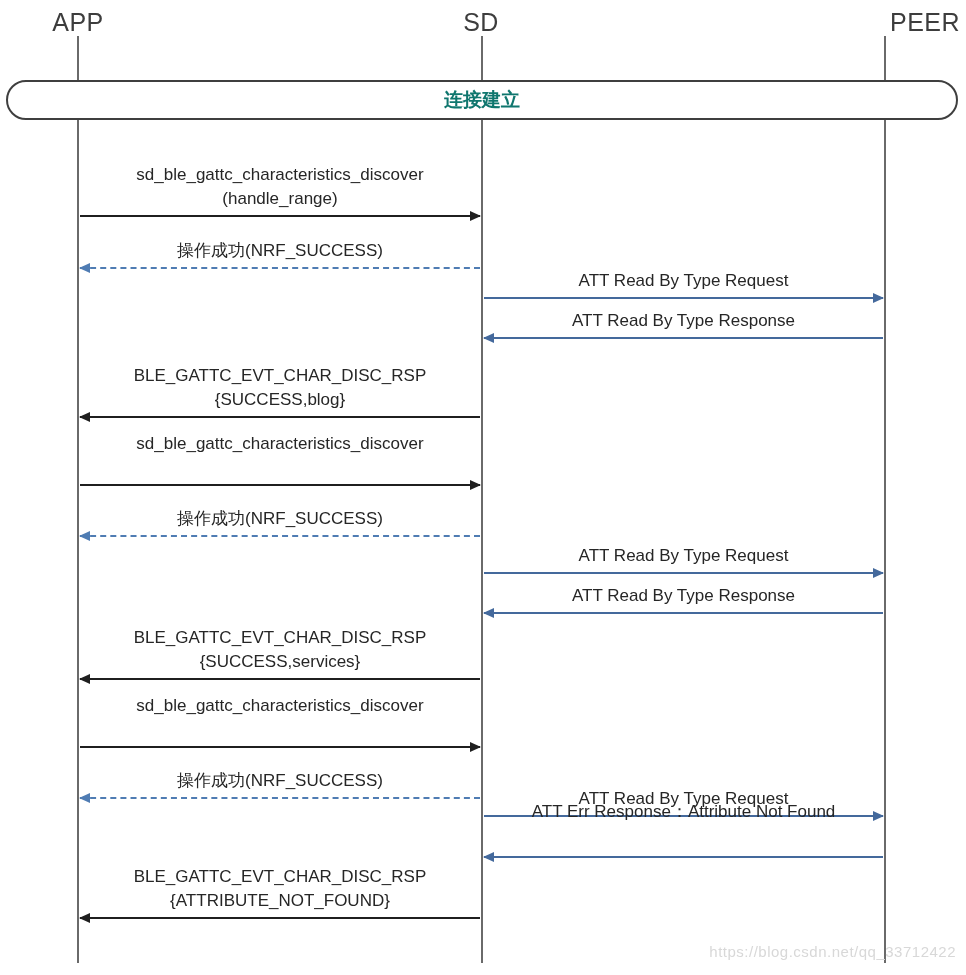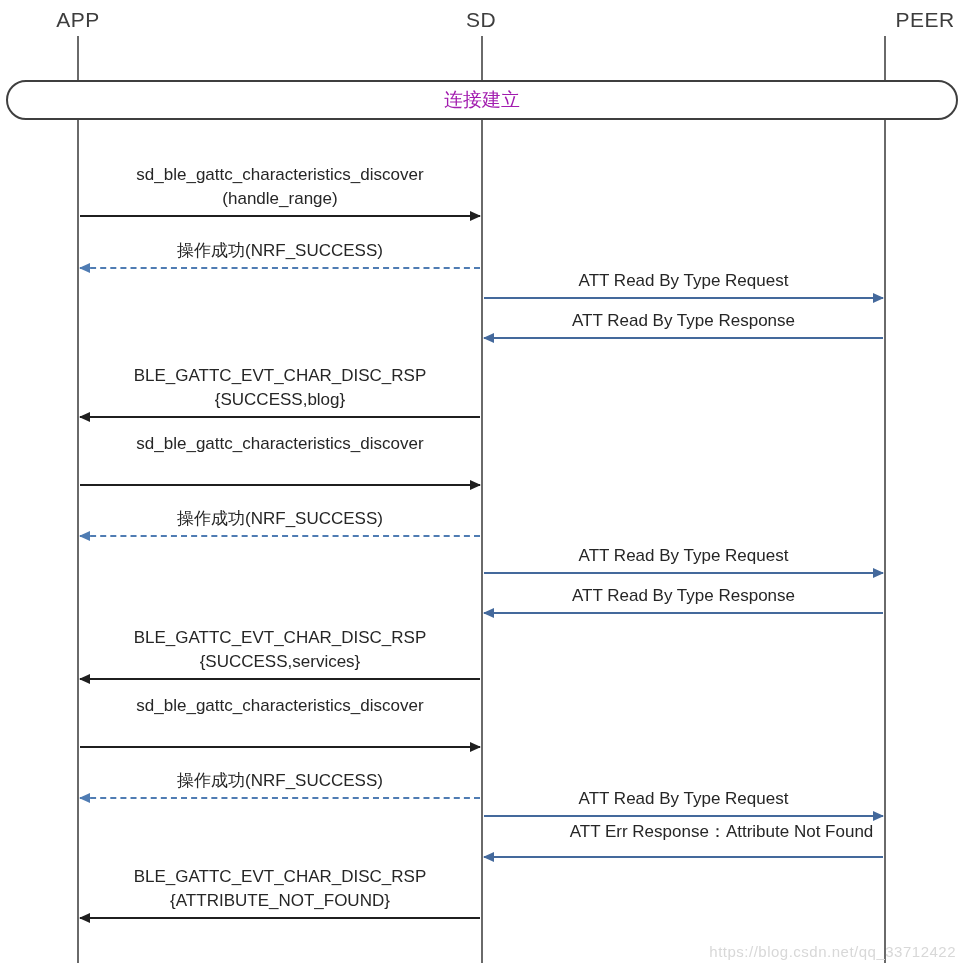--- a/index.html
+++ b/index.html
@@ -6,35 +6,35 @@
   #stage{
     position:relative;
     width:966px;height:975px;
     background:#ffffff;
     font-family:"Liberation Sans","DejaVu Sans",sans-serif;
     overflow:hidden;
   }
   .actor-label{
     position:absolute;top:8px;width:90px;
     text-align:center;
-    font-size:21px;color:#3d3d3d;letter-spacing:0.5px;
+    font-size:25px;color:#3d3d3d;letter-spacing:0.5px;
   }
   .actor-app{left:33px;}
   .actor-sd{left:436px;}
   .actor-peer{left:880px;}
   .lifeline{
     position:absolute;top:36px;width:2px;height:927px;
     background:#6a6a6a;z-index:1;
   }
   #banner{
     position:absolute;left:6px;top:80px;width:948px;height:36px;
     border:2px solid #3f3f3f;border-radius:20px;
     background:#ffffff;z-index:2;
     display:flex;align-items:center;justify-content:center;
-    font-size:19px;font-weight:400;color:#a21caf;
+    font-size:19px;font-weight:700;color:#0f766e;
   }
   #msg-layer{position:absolute;left:0;top:0;width:966px;height:975px;z-index:3;}
   .msg-label{
     position:absolute;text-align:center;
     font-size:17px;color:#262626;line-height:24px;
     white-space:nowrap;
   }
   .msg-line{position:absolute;height:0;}
   .msg-head{position:absolute;width:0;height:0;}
   #watermark{
@@ -121,21 +121,21 @@
       <div class="msg-label" style="left: 80px; width: 400px; top: 769px;">
         <div>操作成功(NRF_SUCCESS)</div>
       </div>
       <div class="msg-line" style="left: 80px; top: 797px; width: 400px; border-top: 2px dashed rgb(79, 124, 179);"></div>
       <div class="msg-head" style="top: 793px; border-top: 5px solid transparent; border-bottom: 5px solid transparent; left: 79px; border-right: 11px solid rgb(79, 124, 179);"></div>
       <div class="msg-label" style="left: 484px; width: 399px; top: 787px;">
         <div>ATT Read By Type Request</div>
       </div>
       <div class="msg-line" style="left: 484px; top: 815px; width: 399px; border-top: 2px solid rgb(68, 105, 156);"></div>
       <div class="msg-head" style="top: 811px; border-top: 5px solid transparent; border-bottom: 5px solid transparent; left: 873px; border-left: 11px solid rgb(68, 105, 156);"></div>
-      <div class="msg-label" style="left: 484px; width: 399px; top: 820px; margin-left: 38px;">
+      <div class="msg-label" style="left: 484px; width: 399px; top: 800px;">
         <div>ATT Err Response：Attribute Not Found</div>
       </div>
       <div class="msg-line" style="left: 484px; top: 856px; width: 399px; border-top: 2px solid rgb(68, 105, 156);"></div>
       <div class="msg-head" style="top: 852px; border-top: 5px solid transparent; border-bottom: 5px solid transparent; left: 483px; border-right: 11px solid rgb(68, 105, 156);"></div>
       <div class="msg-label" style="left: 80px; width: 400px; top: 865px;">
         <div>BLE_GATTC_EVT_CHAR_DISC_RSP</div>
         <div>{ATTRIBUTE_NOT_FOUND}</div>
       </div>
       <div class="msg-line" style="left: 80px; top: 917px; width: 400px; border-top: 2px solid rgb(31, 31, 31);"></div>
       <div class="msg-head" style="top: 913px; border-top: 5px solid transparent; border-bottom: 5px solid transparent; left: 79px; border-right: 11px solid rgb(31, 31, 31);"></div>

